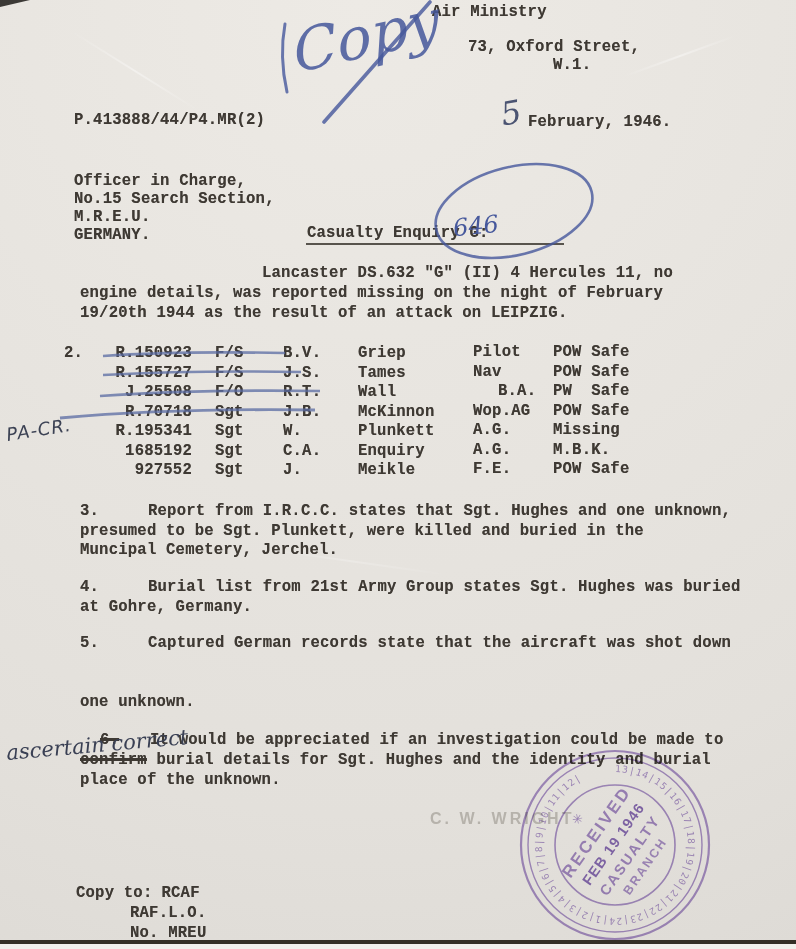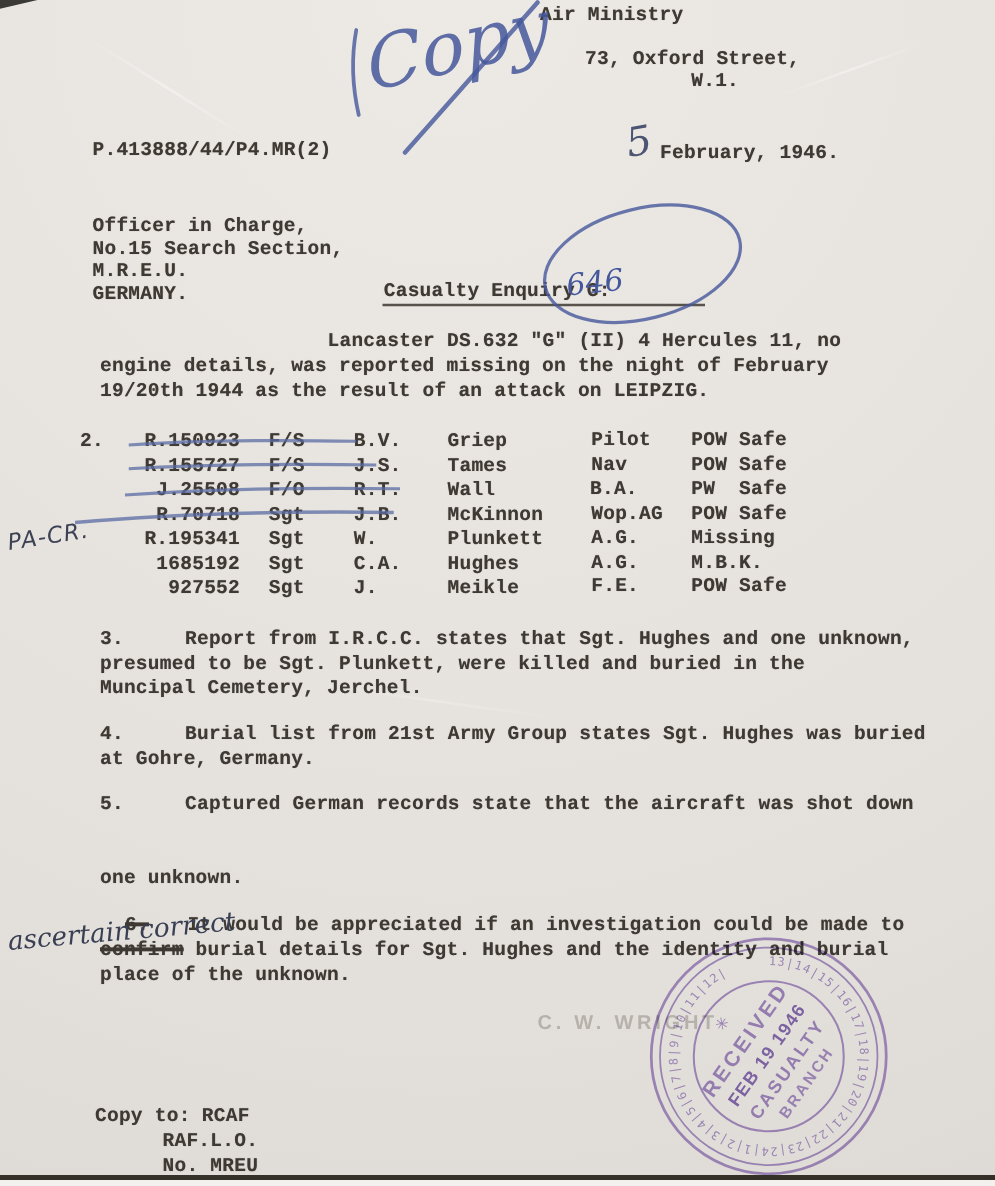--- a/index.html
+++ b/index.html
@@ -84,21 +84,21 @@
       <div class="t cell" style="left:283px;top:364px;">J.S.</div>
       <div class="t cell" style="left:358px;top:364px;">Tames</div>
       <div class="t cell" style="left:473px;top:363px;">Nav</div>
       <div class="t cell" style="left:553px;top:363px;">POW Safe</div>
     </div>
     <div>
       <div class="t cell num-col" style="left:100px;top:383px;">J.25508</div>
       <div class="t cell" style="left:215px;top:383px;">F/O</div>
       <div class="t cell" style="left:283px;top:383px;">R.T.</div>
       <div class="t cell" style="left:358px;top:383px;">Wall</div>
-      <div class="t cell" style="left:472px;top:382px;">B.A.</div>
+      <div class="t cell" style="left:498px;top:382px;">B.A.</div>
       <div class="t cell" style="left:553px;top:382px;">PW  Safe</div>
     </div>
     <div>
       <div class="t cell num-col" style="left:100px;top:403px;">R.70718</div>
       <div class="t cell" style="left:215px;top:403px;">Sgt</div>
       <div class="t cell" style="left:283px;top:403px;">J.B.</div>
       <div class="t cell" style="left:358px;top:403px;">McKinnon</div>
       <div class="t cell" style="left:473px;top:402px;">Wop.AG</div>
       <div class="t cell" style="left:553px;top:402px;">POW Safe</div>
     </div>
@@ -107,21 +107,21 @@
       <div class="t cell" style="left:215px;top:422px;">Sgt</div>
       <div class="t cell" style="left:283px;top:422px;">W.</div>
       <div class="t cell" style="left:358px;top:422px;">Plunkett</div>
       <div class="t cell" style="left:473px;top:421px;">A.G.</div>
       <div class="t cell" style="left:553px;top:421px;">Missing</div>
     </div>
     <div>
       <div class="t cell num-col" style="left:100px;top:442px;">1685192</div>
       <div class="t cell" style="left:215px;top:442px;">Sgt</div>
       <div class="t cell" style="left:283px;top:442px;">C.A.</div>
-      <div class="t cell" style="left:358px;top:442px;">Hughes</div>
+      <div class="t cell" style="left:358px;top:442px;">Enquiry</div>
       <div class="t cell" style="left:473px;top:441px;">A.G.</div>
       <div class="t cell" style="left:553px;top:441px;">M.B.K.</div>
     </div>
     <div>
       <div class="t cell num-col" style="left:100px;top:461px;">927552</div>
       <div class="t cell" style="left:215px;top:461px;">Sgt</div>
       <div class="t cell" style="left:283px;top:461px;">J.</div>
       <div class="t cell" style="left:358px;top:461px;">Meikle</div>
       <div class="t cell" style="left:473px;top:460px;">F.E.</div>
       <div class="t cell" style="left:553px;top:460px;">POW Safe</div>

